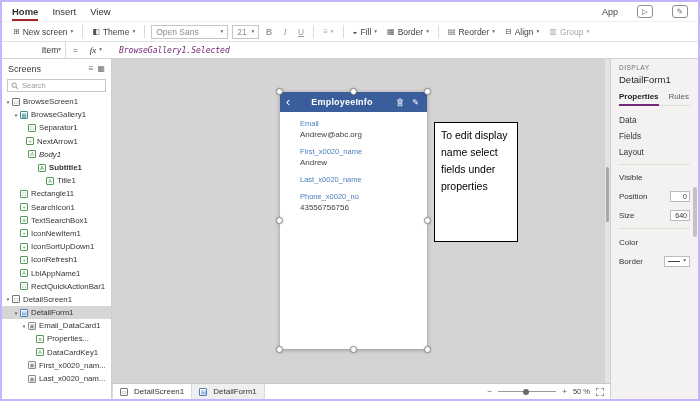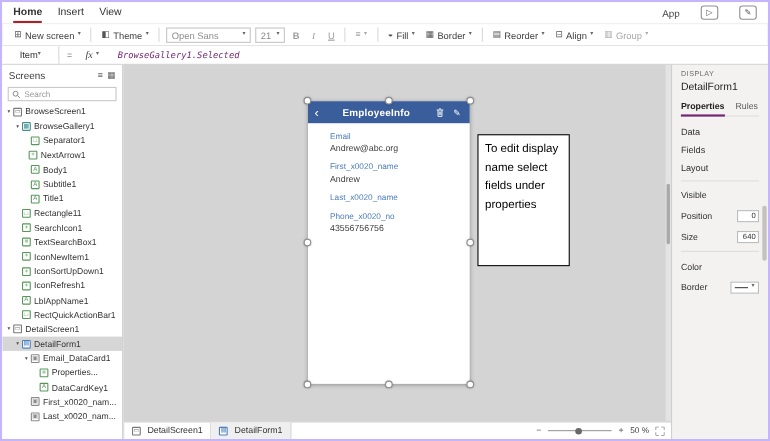--- a/index.html
+++ b/index.html
@@ -25,21 +25,21 @@
 .tb-select{border:1px solid #c6c6c6;height:14px;display:flex;align-items:center;padding:0 4px;color:#8c8c8c;background:#fff;justify-content:space-between}
 .font-select{width:77px}
 .size-select{width:27px}
 .tb-btn{width:12px;text-align:center;color:#9b9b9b;font-size:8.5px}
 .tb-btn.i{font-style:italic;font-family:"Liberation Serif",serif}
 .tb-btn.u{text-decoration:underline}
 .tb-item.muted,.tb-item.muted .tb-icon,.tb-item.muted .chev{color:#a8a8a8}
 
 
 .formulabar{height:17px;flex:none;display:flex;align-items:center;border-bottom:1px solid #d2d2d2;font-size:8.5px;background:#fff}
-.prop-select{width:52px;height:100%;border-right:1px solid #d9d9d9;display:flex;align-items:center;justify-content:center;padding:0 14px;color:#333}
+.prop-select{width:64px;height:100%;border-right:1px solid #d9d9d9;display:flex;align-items:center;justify-content:flex-end;padding:0 4px;color:#333}
 .equals{padding:0 7px;color:#555;font-size:8px}
 .fx-select{display:flex;align-items:center;gap:3px;padding:0 5px;color:#333}
 .fx{font-style:italic;font-family:"Liberation Serif",serif;font-size:9px}
 .formula-text{font-family:"DejaVu Sans Mono",monospace;font-style:italic;font-size:8px;color:var(--formula-purple);padding-left:12px}
 
 
 .main{flex:1;display:flex;min-height:0}
 .screens-panel{width:110px;flex:none;background:#fff;border-right:1px solid #cfcfcf;display:flex;flex-direction:column;overflow:hidden}
 .screens-header{height:19px;flex:none;display:flex;align-items:center;padding:0 6px;font-size:9px;color:#3b3b3b}
 .hdr-icons{margin-left:auto;display:flex;gap:4px;font-size:8px;color:#666}
@@ -238,31 +238,31 @@
           <div class="tree-row" style="padding-left: 18px;">
             <span class="tree-chevron"></span>
             <span class="ticon ticon-shape"></span>
             <span class="tree-label">Separator1</span>
           </div>
           <div class="tree-row" style="padding-left: 16px;">
             <span class="tree-chevron"></span>
             <span class="ticon ticon-icon"></span>
             <span class="tree-label">NextArrow1</span>
           </div>
-          <div class="tree-row" style="padding-left: 18px;">
+          <div class="tree-row" style="padding-left: 18px; font-style: italic;">
             <span class="tree-chevron"></span>
             <span class="ticon ticon-label"></span>
             <span class="tree-label">Body1</span>
           </div>
-          <div class="tree-row" style="padding-left: 18px;">
+          <div class="tree-row" style="padding-left: 28px; font-weight: bold;">
             <span class="tree-chevron"></span>
             <span class="ticon ticon-label"></span>
             <span class="tree-label">Subtitle1</span>
           </div>
-          <div class="tree-row" style="padding-left: 18px;">
+          <div class="tree-row" style="padding-left: 36px;">
             <span class="tree-chevron"></span>
             <span class="ticon ticon-label"></span>
             <span class="tree-label">Title1</span>
           </div>
           <div class="tree-row" style="padding-left: 10px;">
             <span class="tree-chevron"></span>
             <span class="ticon ticon-shape"></span>
             <span class="tree-label">Rectangle11</span>
           </div>
           <div class="tree-row" style="padding-left: 10px;">

